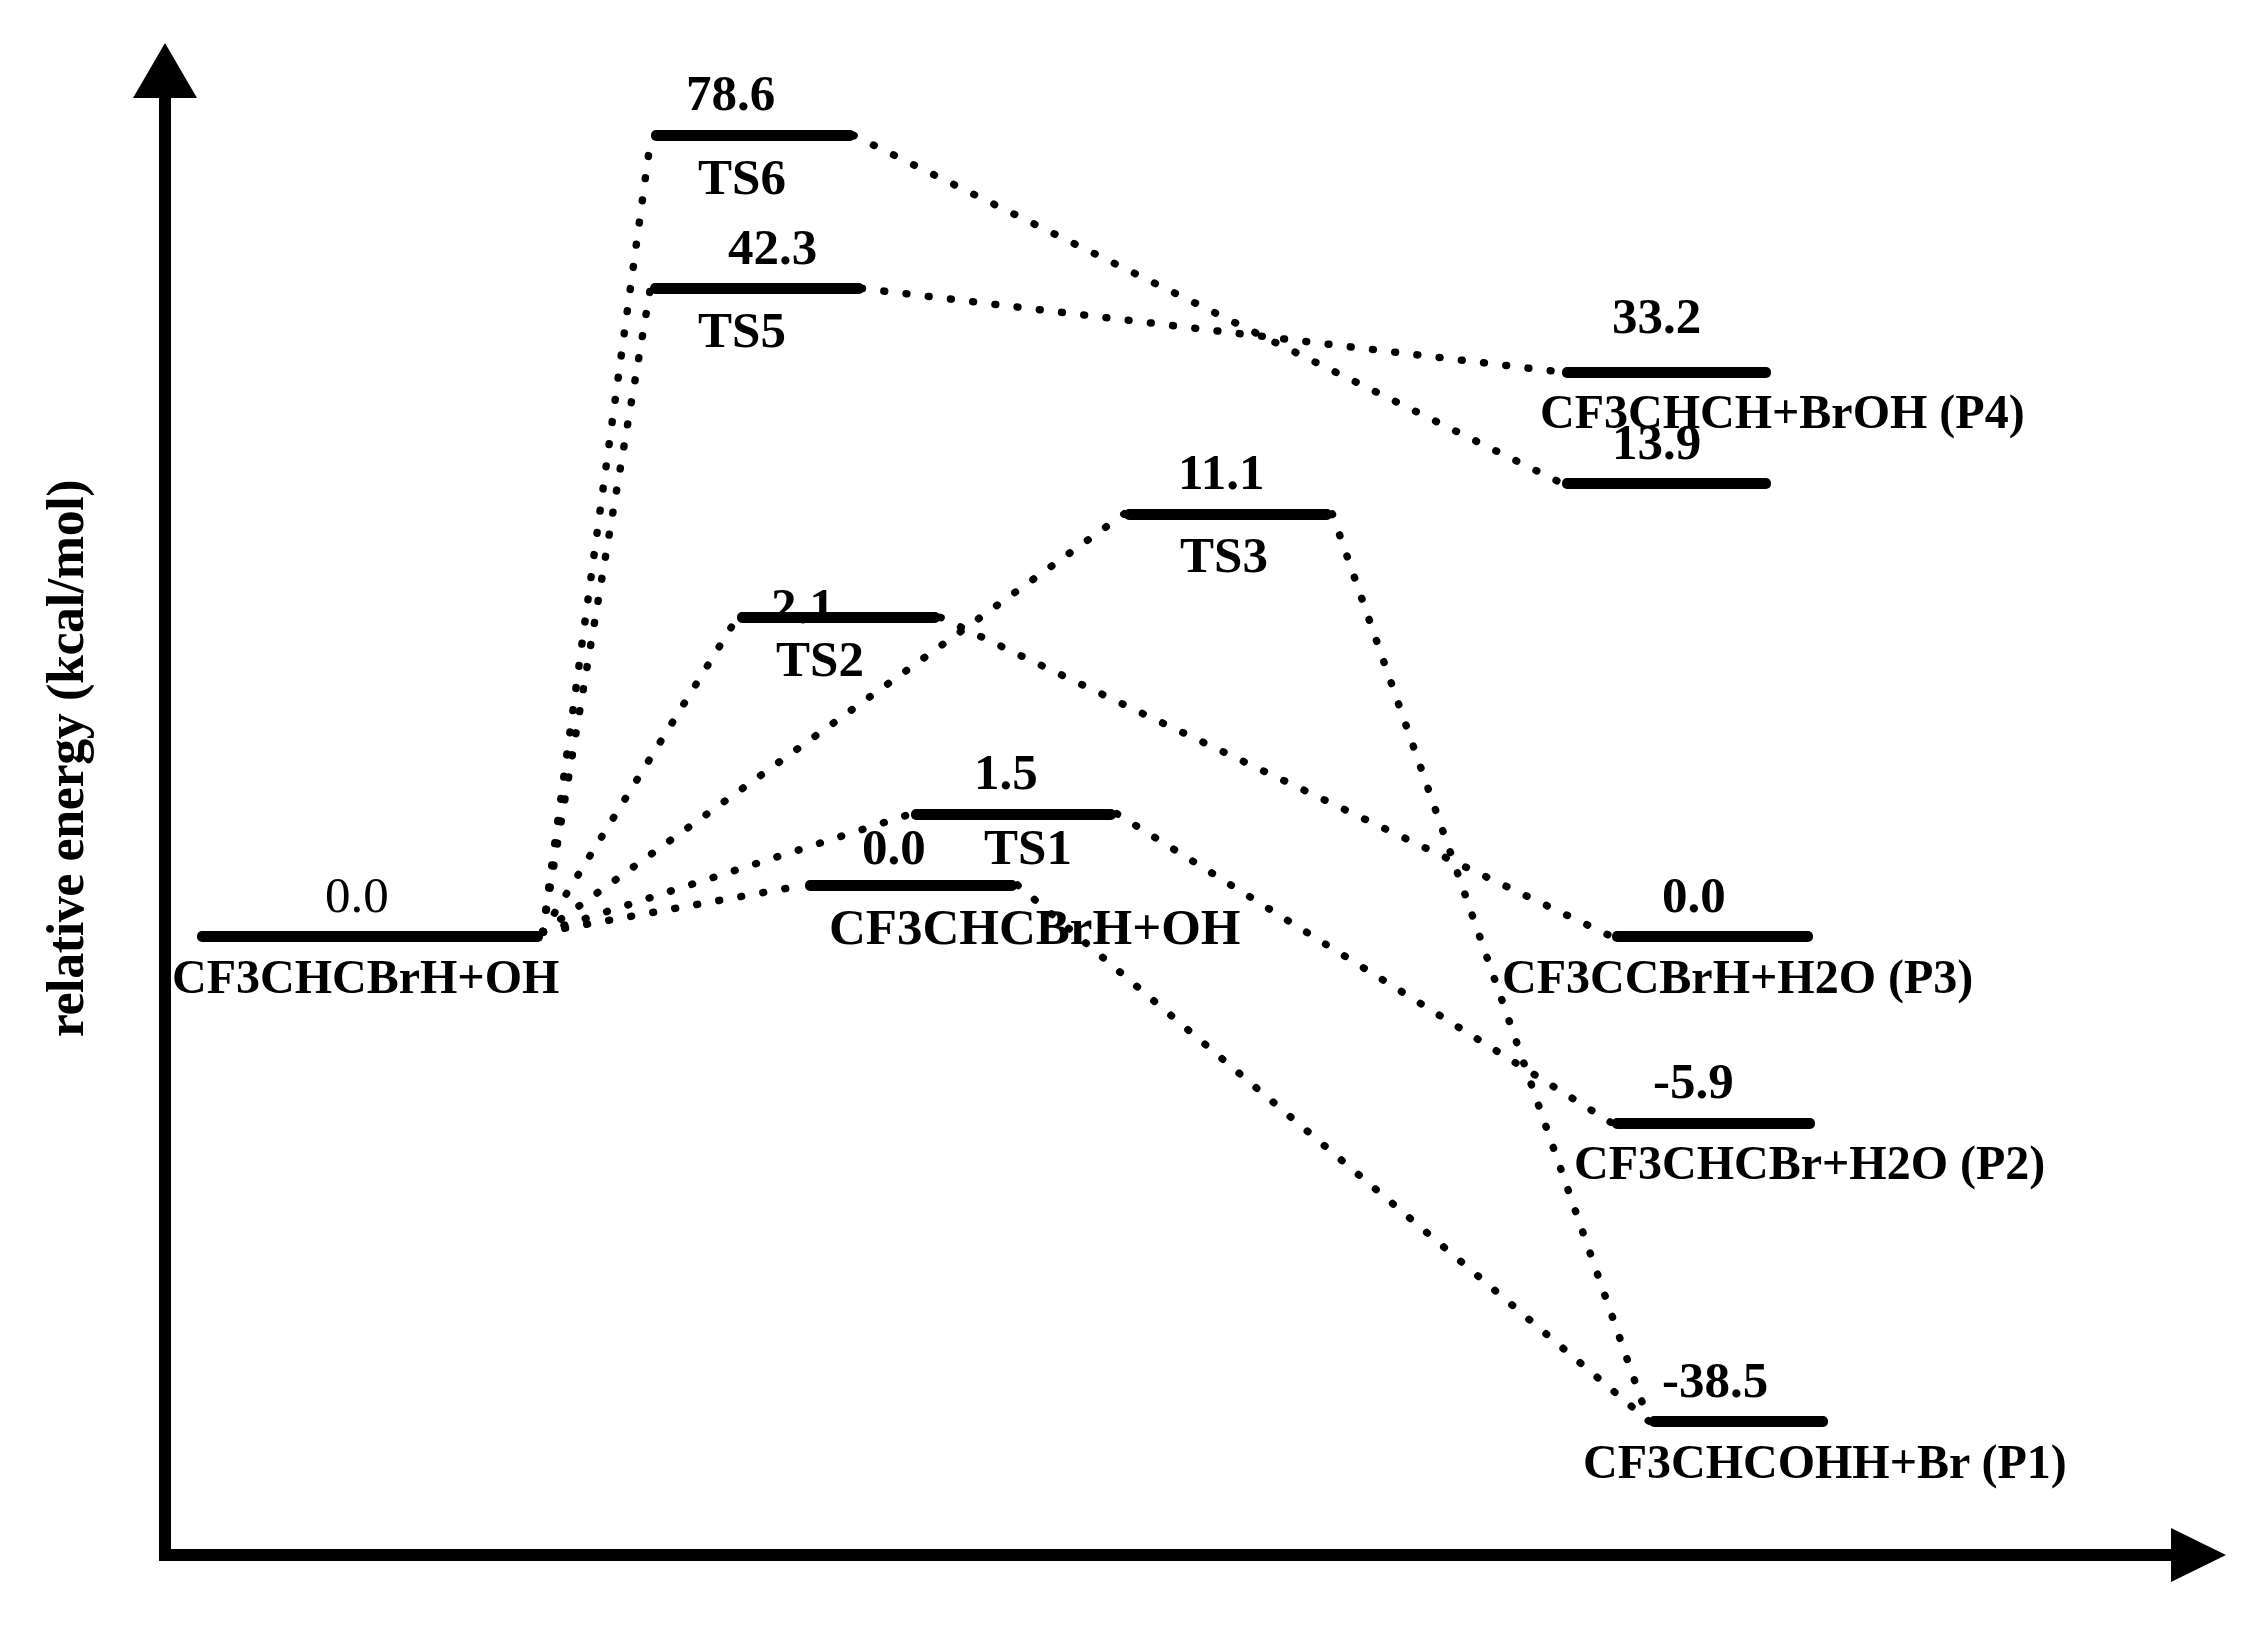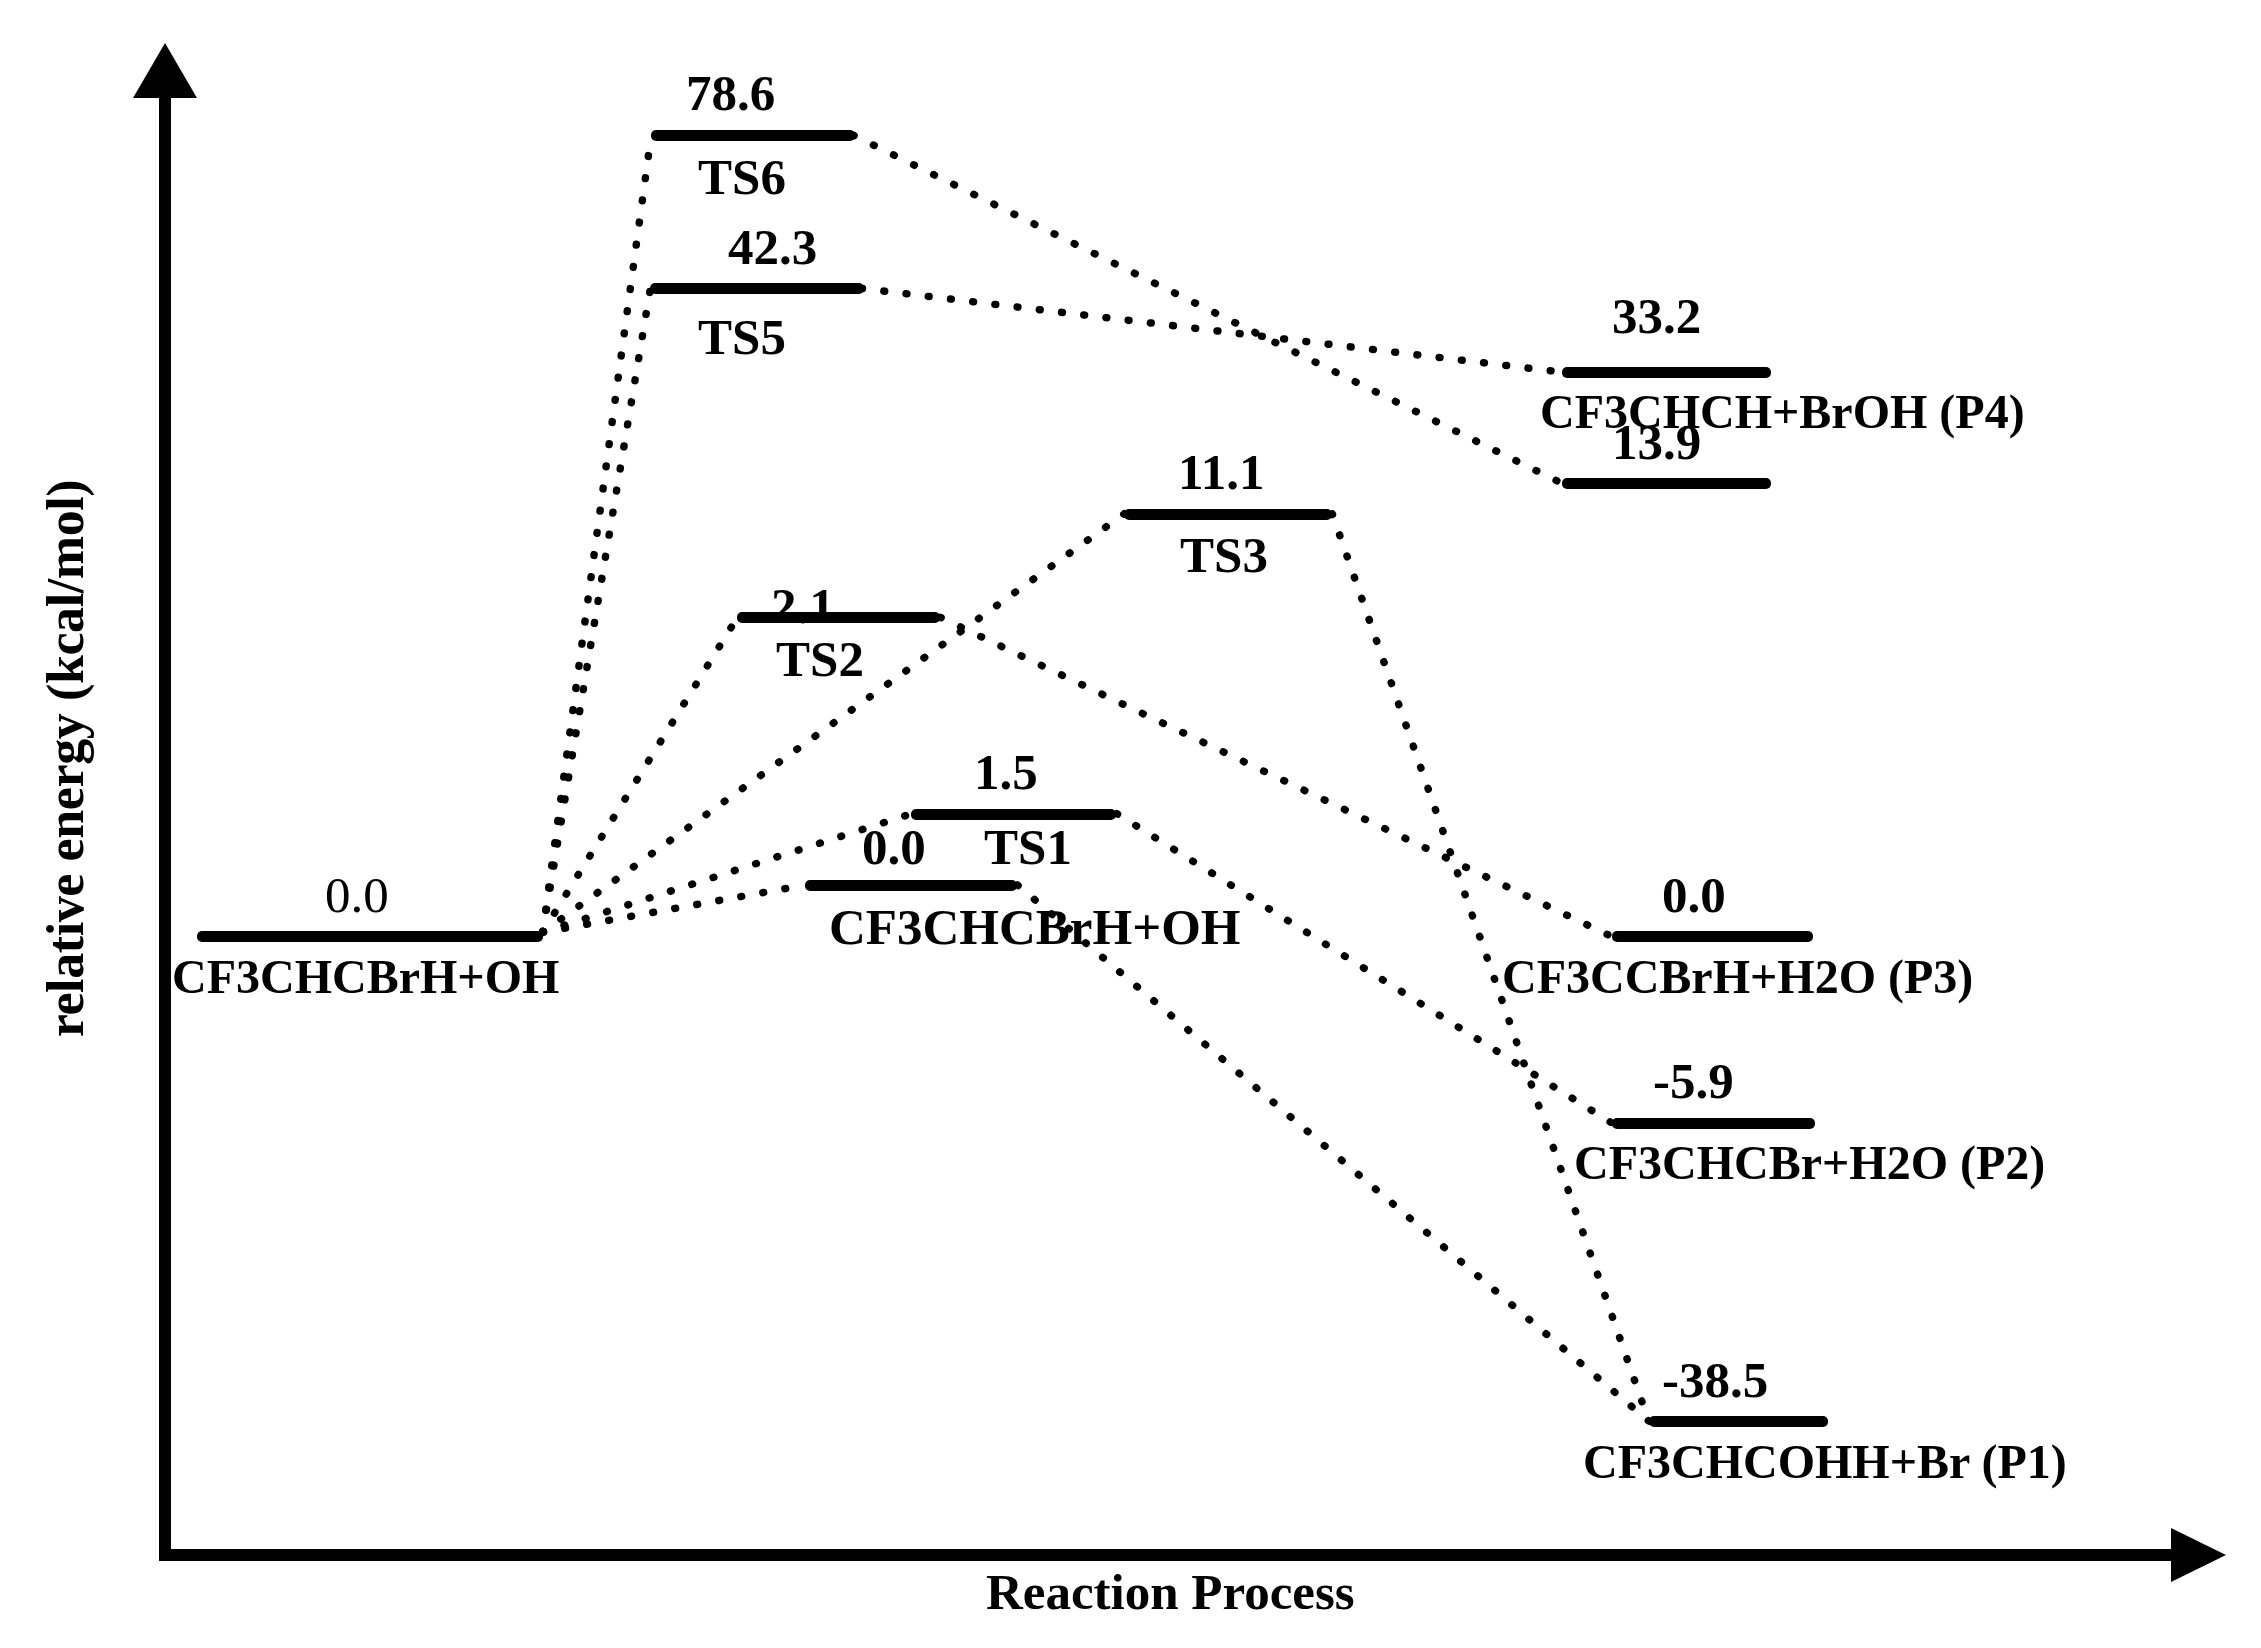--- a/index.html
+++ b/index.html
@@ -127,21 +127,20 @@
 <body>
 
 <div id="stage">
 
   <div class="axis-line" id="y-axis-shaft"></div>
   <div id="y-axis-arrow"></div>
   <div class="axis-line" id="x-axis-shaft"></div>
   <div id="x-axis-arrow"></div>
 
   <div id="y-axis-title">relative energy (kcal/mol)</div>
-  <div id="x-axis-title">Reaction Process</div>
 
   <svg id="connectors" viewBox="0 0 2729 1990">
 
     <path d="M 655 1125 L 786 163"></path>
     <path d="M 1030 163 L 1885 583"></path>
 
     <path d="M 655 1125 L 785 348"></path>
     <path d="M 1040 348 L 1885 449"></path>
 
     <path d="M 655 1125 L 890 745"></path>
@@ -160,21 +159,21 @@
   <div class="level-bar" style="left:197px; top:931px; width:346px;"></div>
   <div class="energy-label plain" style="left:325px; top:870px;">0.0</div>
   <div class="species-label" style="left:172px; top:953px;">CF3CHCBrH+OH</div>
 
   <div class="level-bar" style="left:651px; top:130px; width:204px;"></div>
   <div class="energy-label" style="left:686px; top:68px;">78.6</div>
   <div class="ts-label" style="left:698px; top:152px;">TS6</div>
 
   <div class="level-bar" style="left:650px; top:283px; width:214px;"></div>
   <div class="energy-label" style="left:684px; top:222px;margin-left:44px;">42.3</div>
-  <div class="ts-label" style="left:698px; top:312px;">TS5</div>
+  <div class="ts-label" style="left:698px; top:305px;">TS5</div>
 
   <div class="level-bar" style="left:1562px; top:367px; width:209px;"></div>
   <div class="energy-label" style="left:1612px; top:291px;">33.2</div>
   <div class="species-label" style="left:1540px; top:388px;text-align:right;">CF3CHCH+BrOH (P4)</div>
 
   <div class="level-bar" style="left:1562px; top:478px; width:209px;"></div>
   <div class="energy-label" style="left:1612px; top:417px;">13.9</div>
 
   <div class="level-bar" style="left:1124px; top:509px; width:208px;"></div>
   <div class="energy-label" style="left:1178px; top:447px;">11.1</div>

